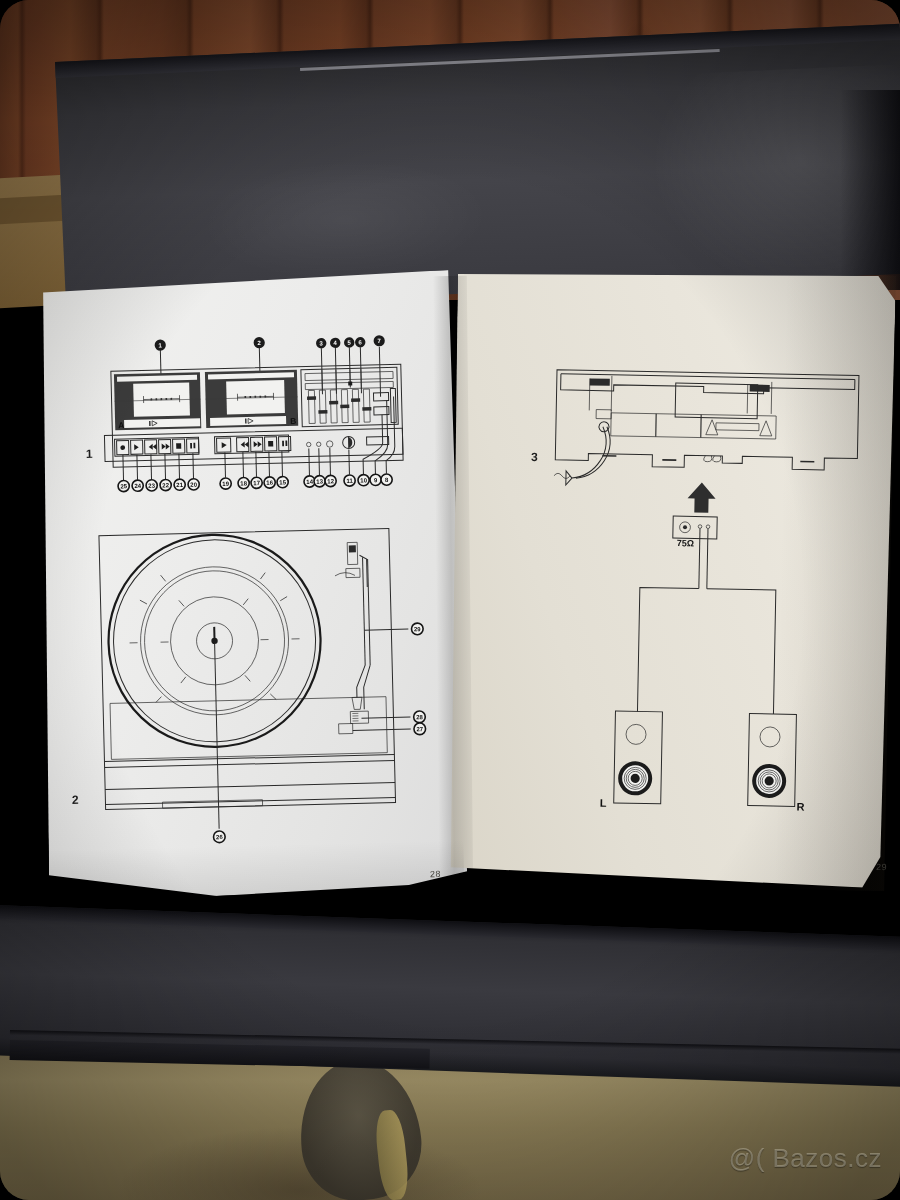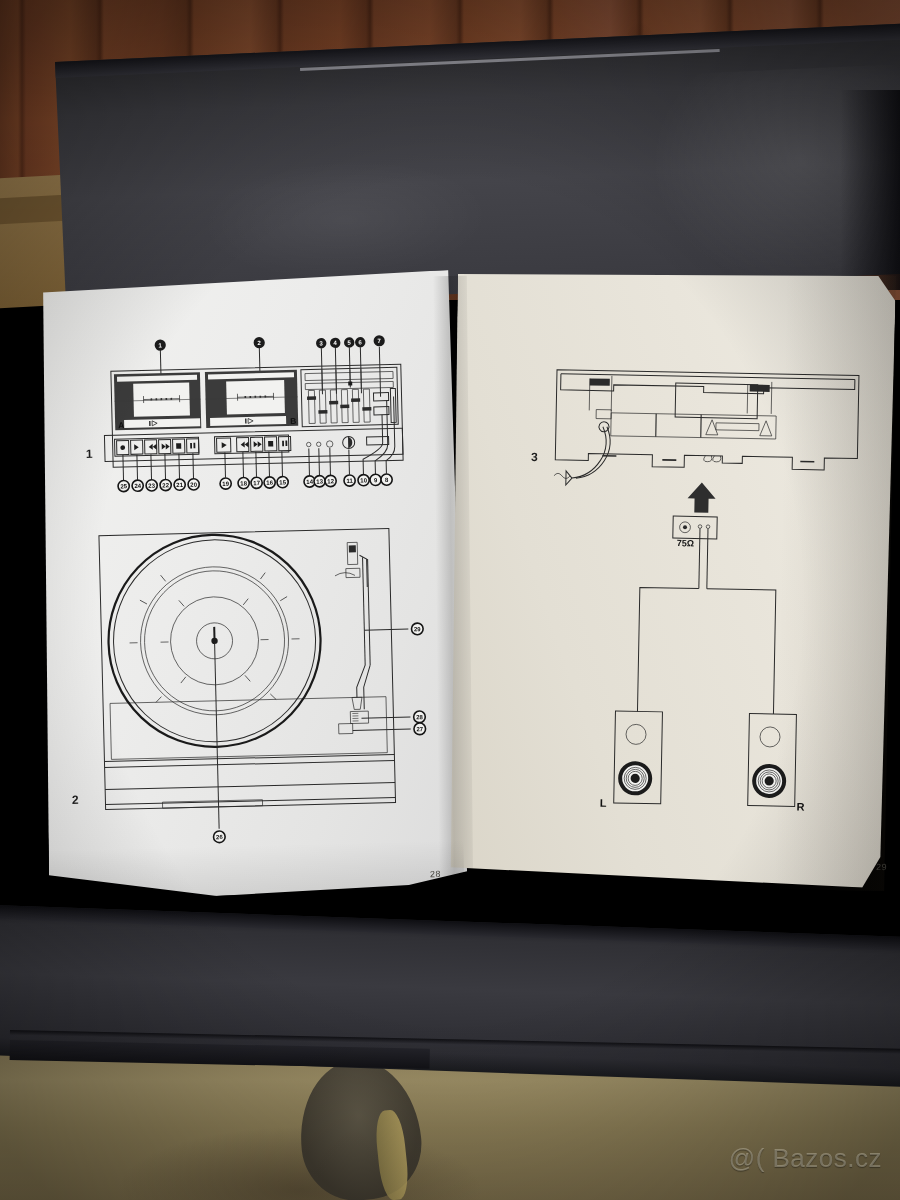--- a/index.html
+++ b/index.html
@@ -1,17 +1,17 @@
 <!DOCTYPE html>
 <html><head>
 <meta charset="utf-8">
 <style>
   html,body{margin:0;padding:0;background:#000;}
   body{width:900px;height:1200px;overflow:hidden;font-family:"Liberation Sans",sans-serif;}
-  #scene{position:relative;width:900px;height:1200px;overflow:hidden;}
+  #scene{position:relative;width:900px;height:1200px;overflow:hidden;border-radius:29px;}
 
   
   .wood{
     position:absolute;left:0;top:0;width:900px;height:300px;
     background:
       linear-gradient(90deg,
         #6d3b22 0px,#7d4527 18px,#5c2f1b 22px,#7a4126 26px,
         #8a4e2c 70px,#6b3a21 96px,#5a2e19 100px,#85492a 104px,
         #7a4226 160px,#6a3920 186px,#552c18 190px,#7f4527 194px,
         #8c5030 250px,#6d3b22 276px,#552b18 280px,#7a4226 284px,

